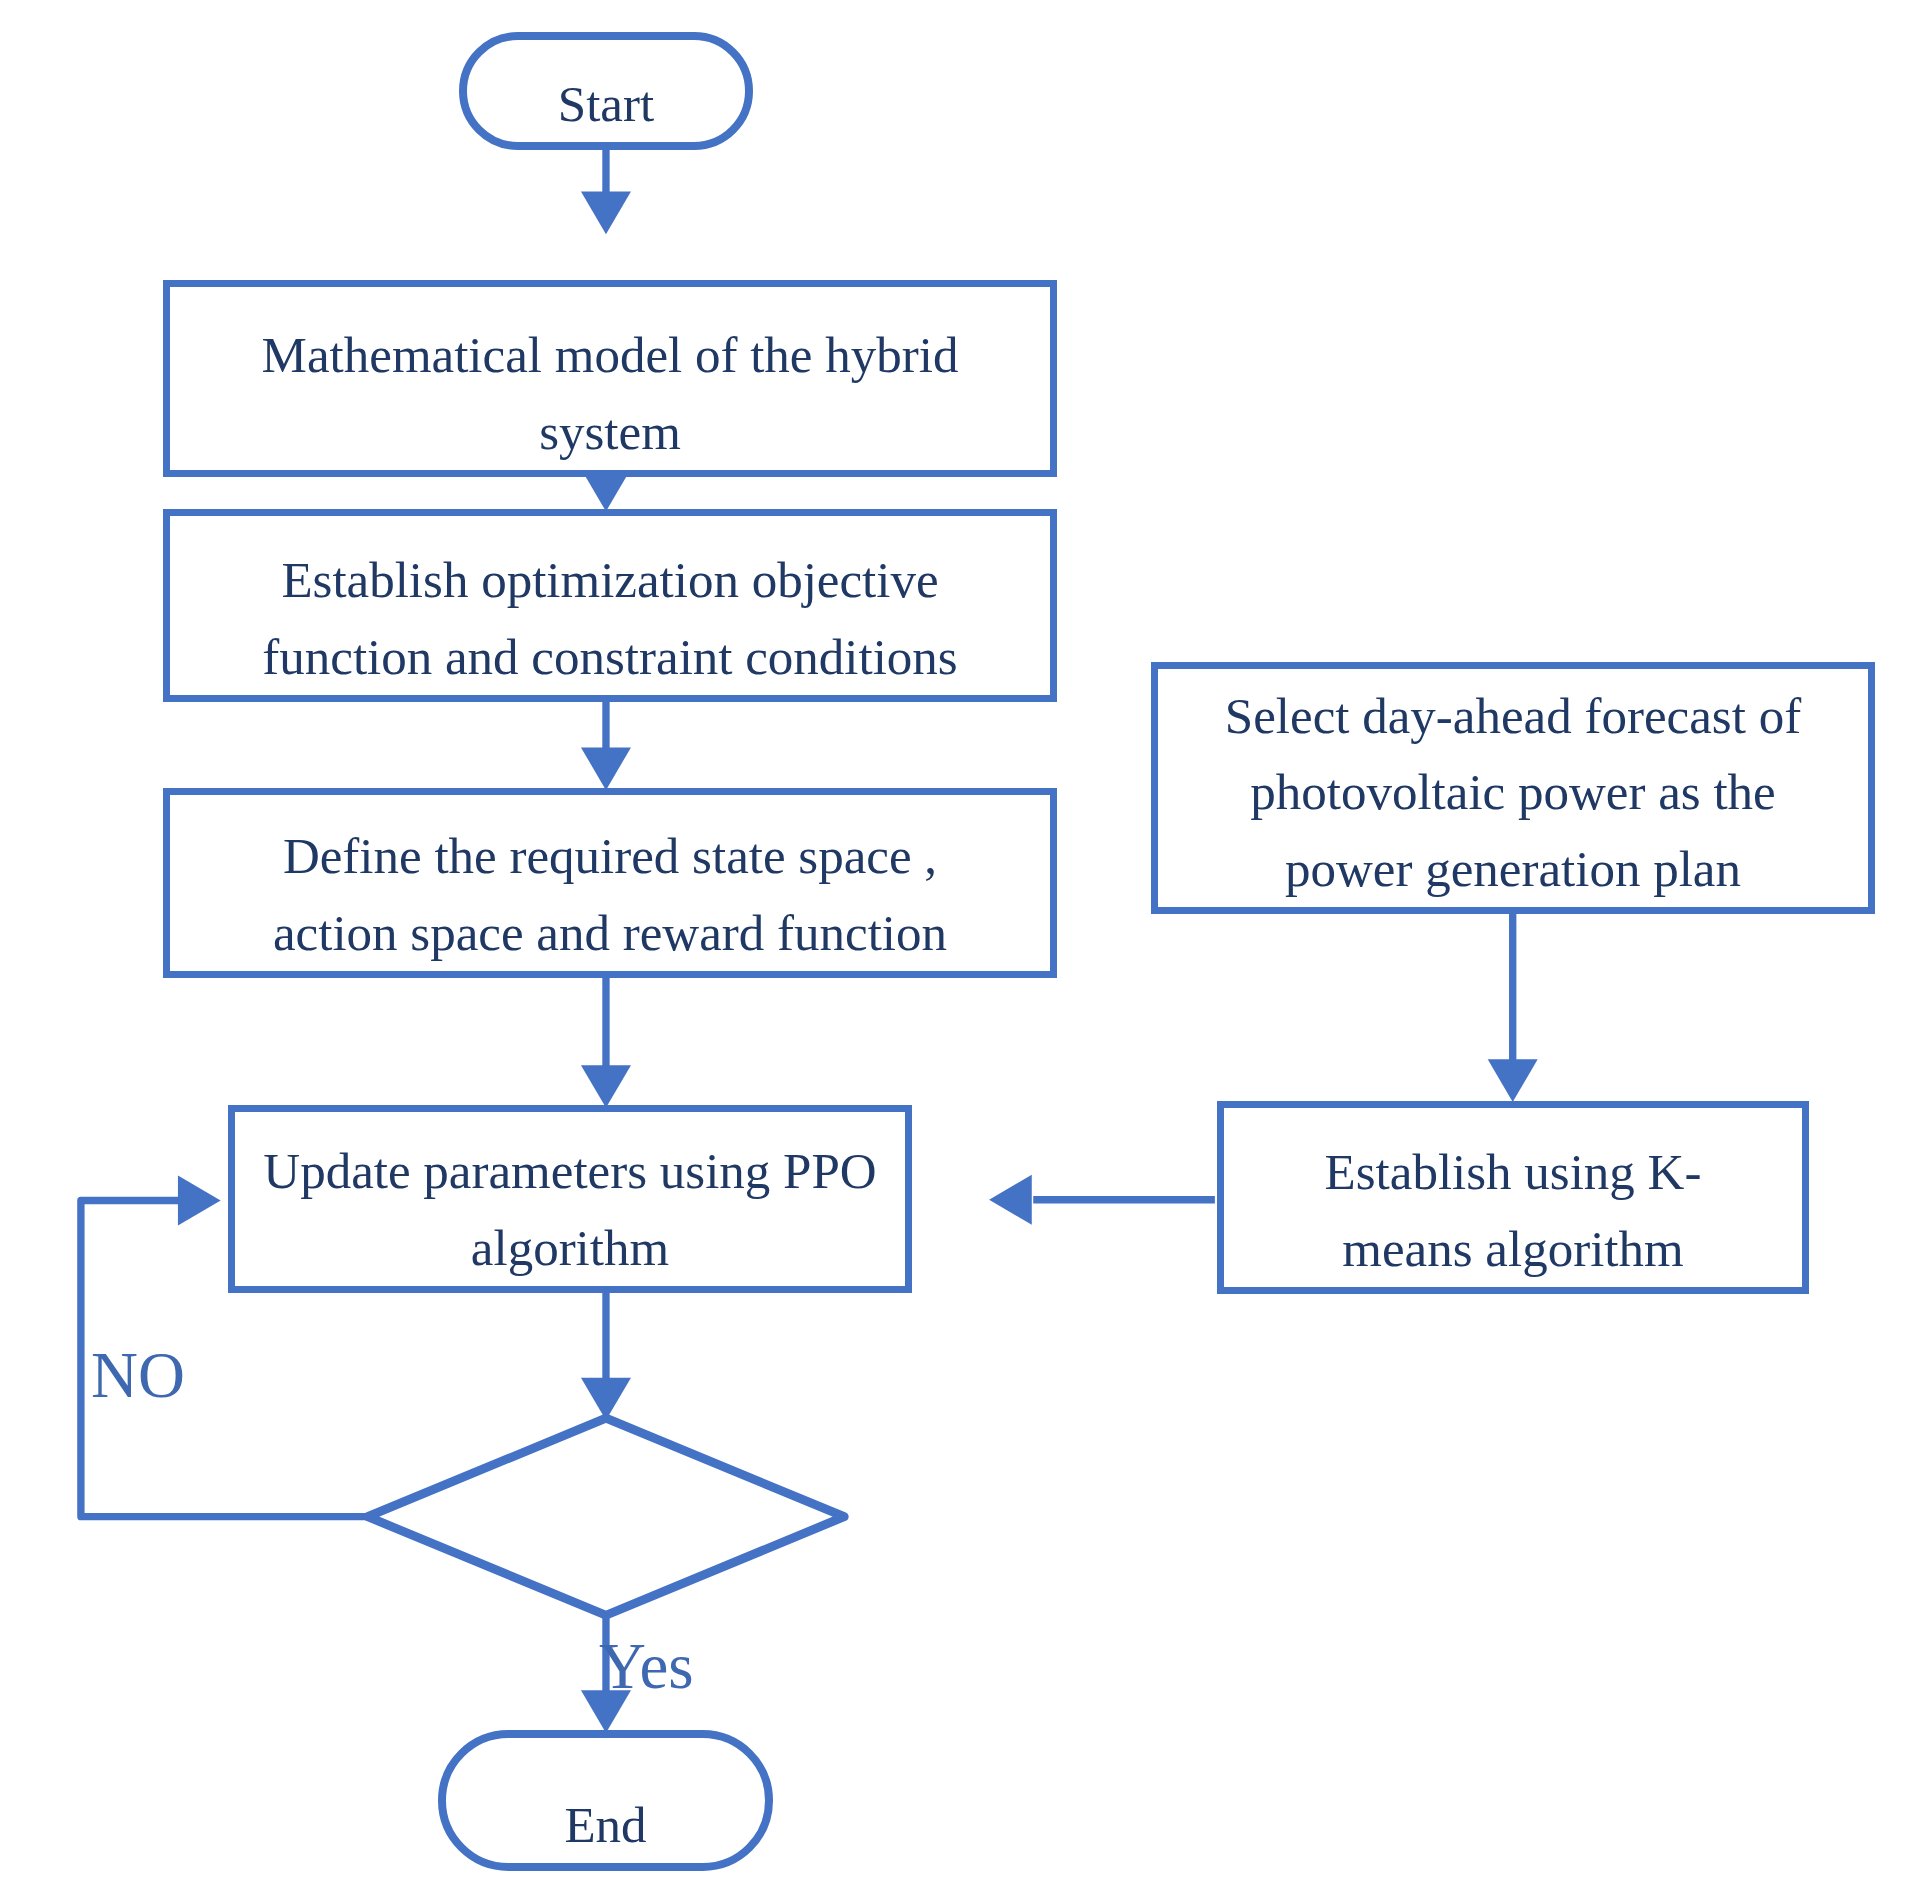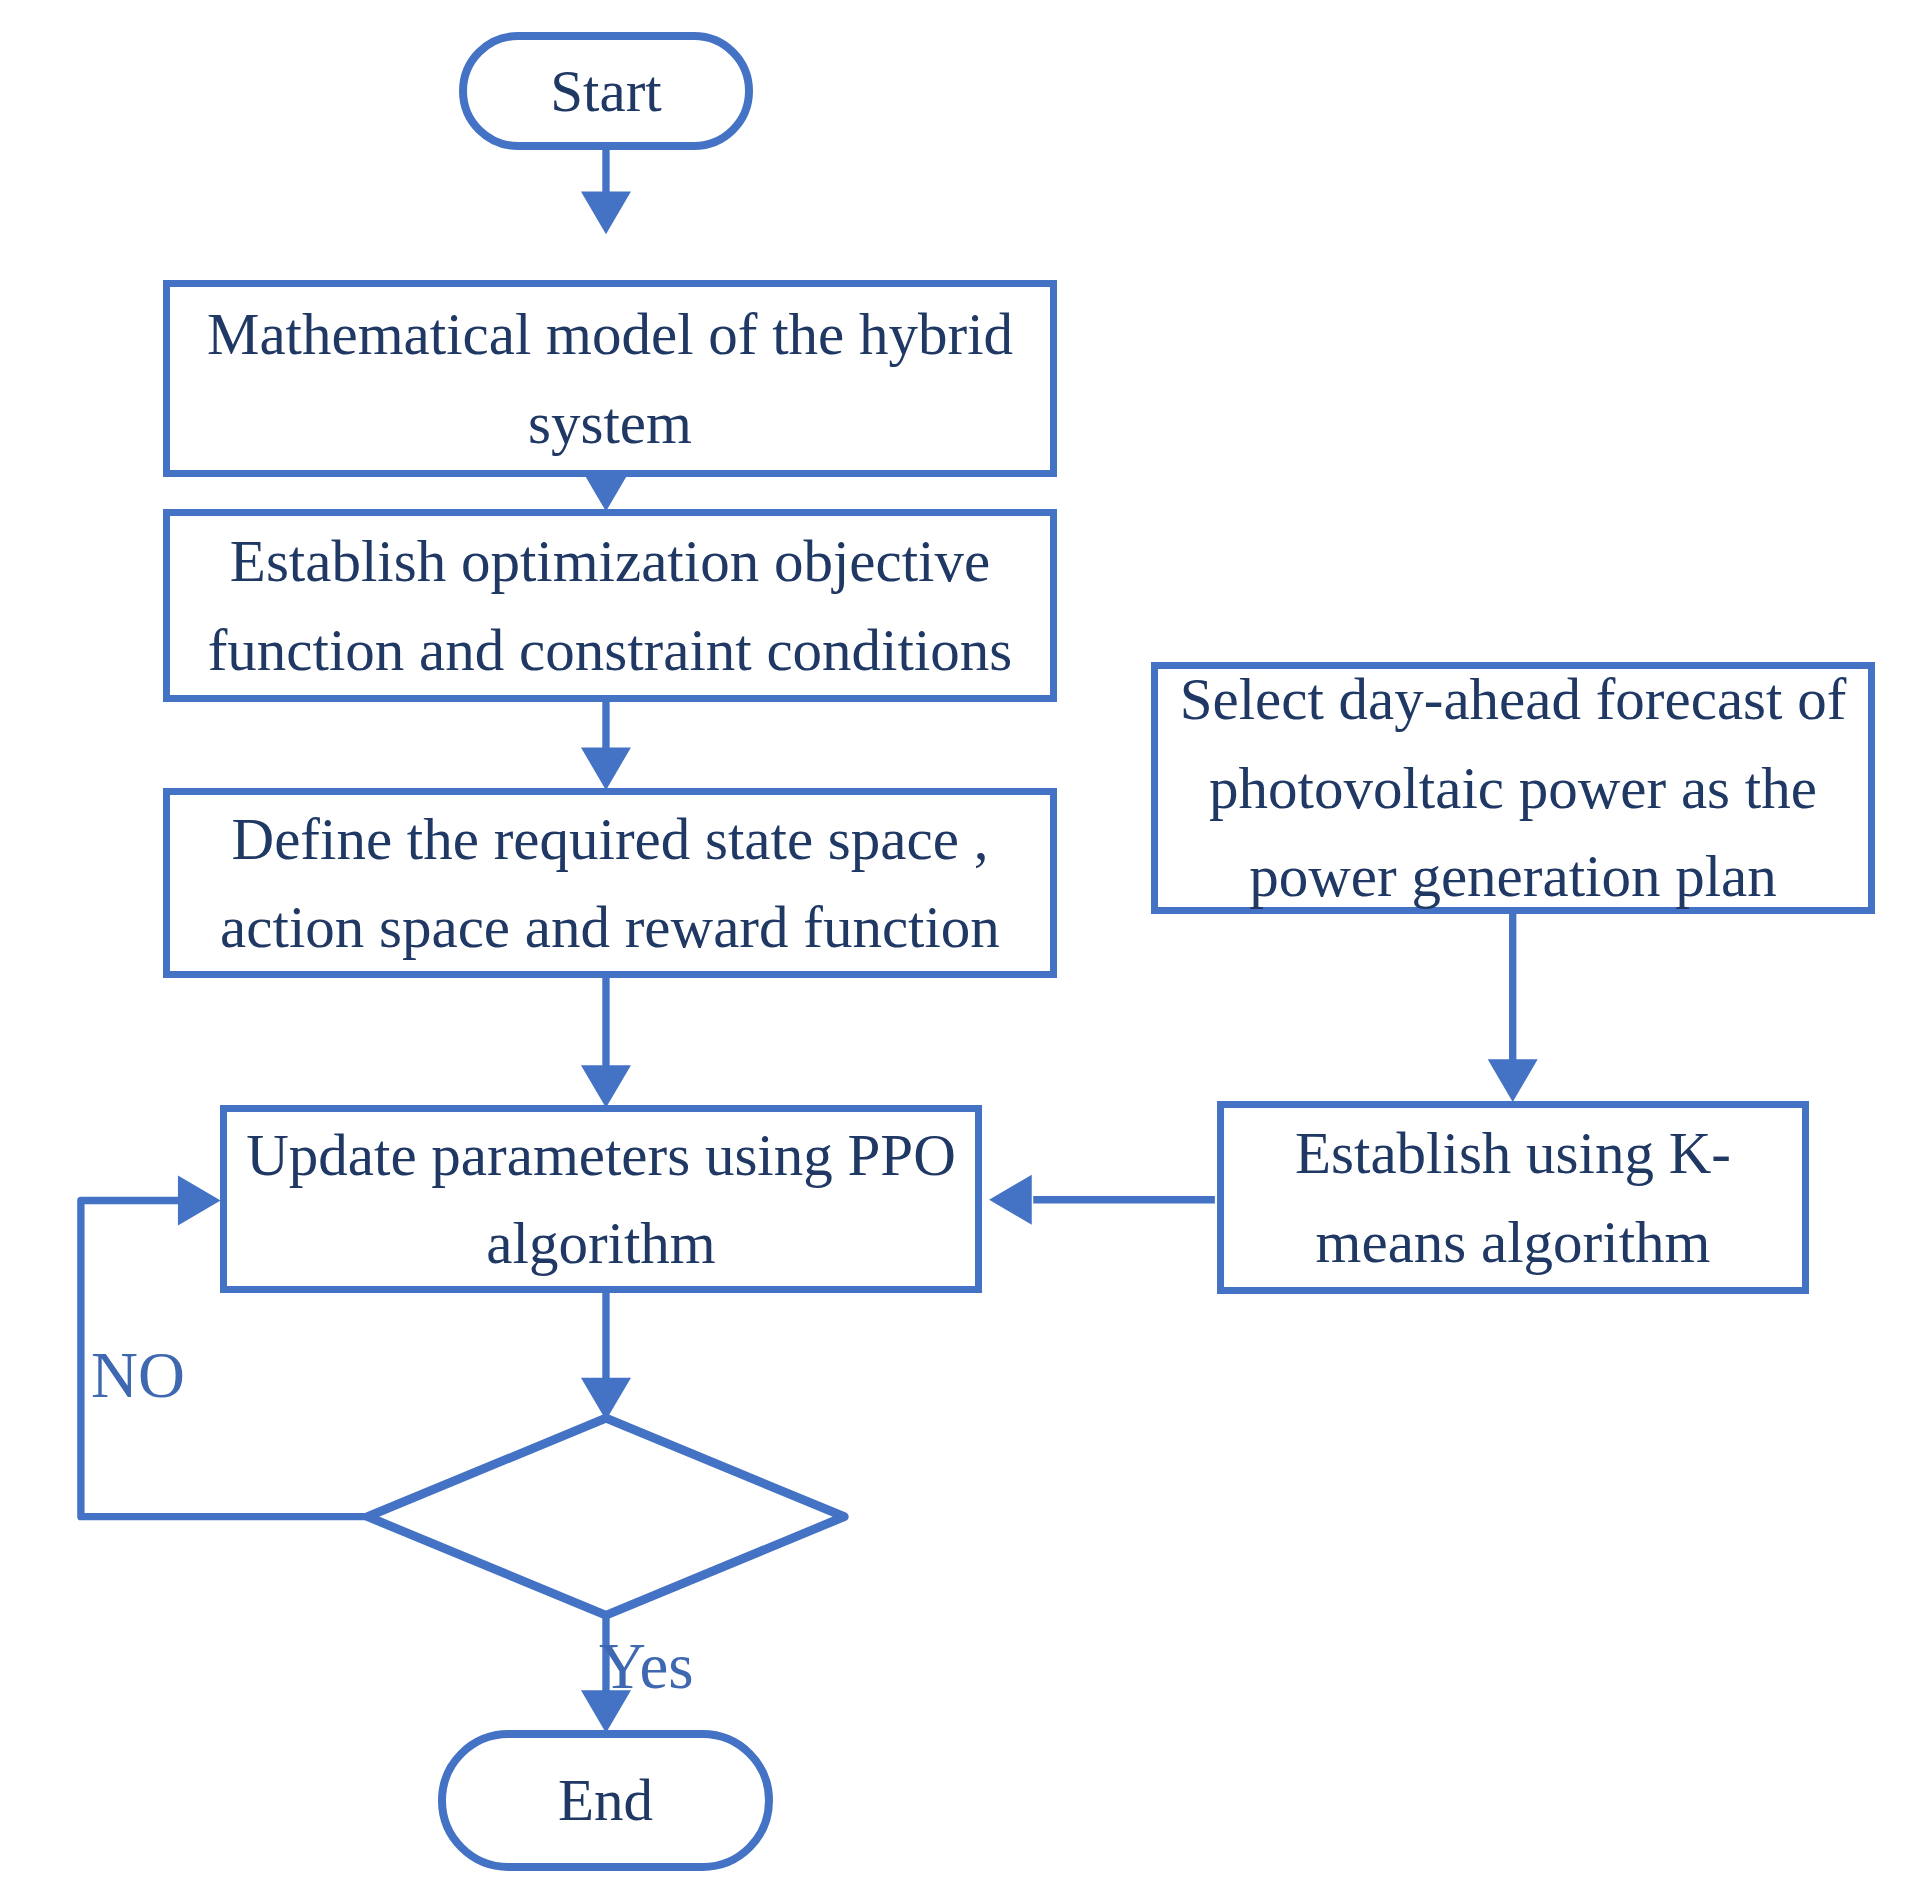--- a/index.html
+++ b/index.html
@@ -16,24 +16,24 @@
     position: absolute;
     left: 0; top: 0;
     width: 1926px; height: 1895px;
   }
   .node {
     position: absolute;
     box-sizing: border-box;
     background: #ffffff;
     border: 7.4px solid #4472C4;
     display: flex;
-    align-items: center;
+    align-items: flex-end;
     justify-content: center;
     text-align: center;
-    font-size: 59px;
+    font-size: 51px;
     line-height: 1.5;
     white-space: pre-line;
     color: #1F3864;
   }
   .terminator {
     border-width: 8.8px;
     border-radius: 735px;
   }
   .ghost {
     position: absolute;
@@ -103,21 +103,21 @@
   <div class="node" style="left:163px; top:509px; width:894px; height:193px;">
     <span>Establish optimization objective
 function and constraint conditions</span>
   </div>
 
   <div class="node" style="left:163px; top:788px; width:894px; height:190px;">
     <span>Define the required state space ,
 action space and reward function</span>
   </div>
 
-  <div class="node" style="left:220px; top:1105px; width:762px; height:188px;">
+  <div class="node" style="left:228px; top:1105px; width:684px; height:188px;">
     <span>Update parameters using PPO
 algorithm</span>
   </div>
 
 
   <div class="node terminator" style="left:438px; top:1730px; width:335px; height:141px;">
     <span>End</span>
   </div>
 
   <div class="node" style="left:1151px; top:662px; width:724px; height:252px;">

